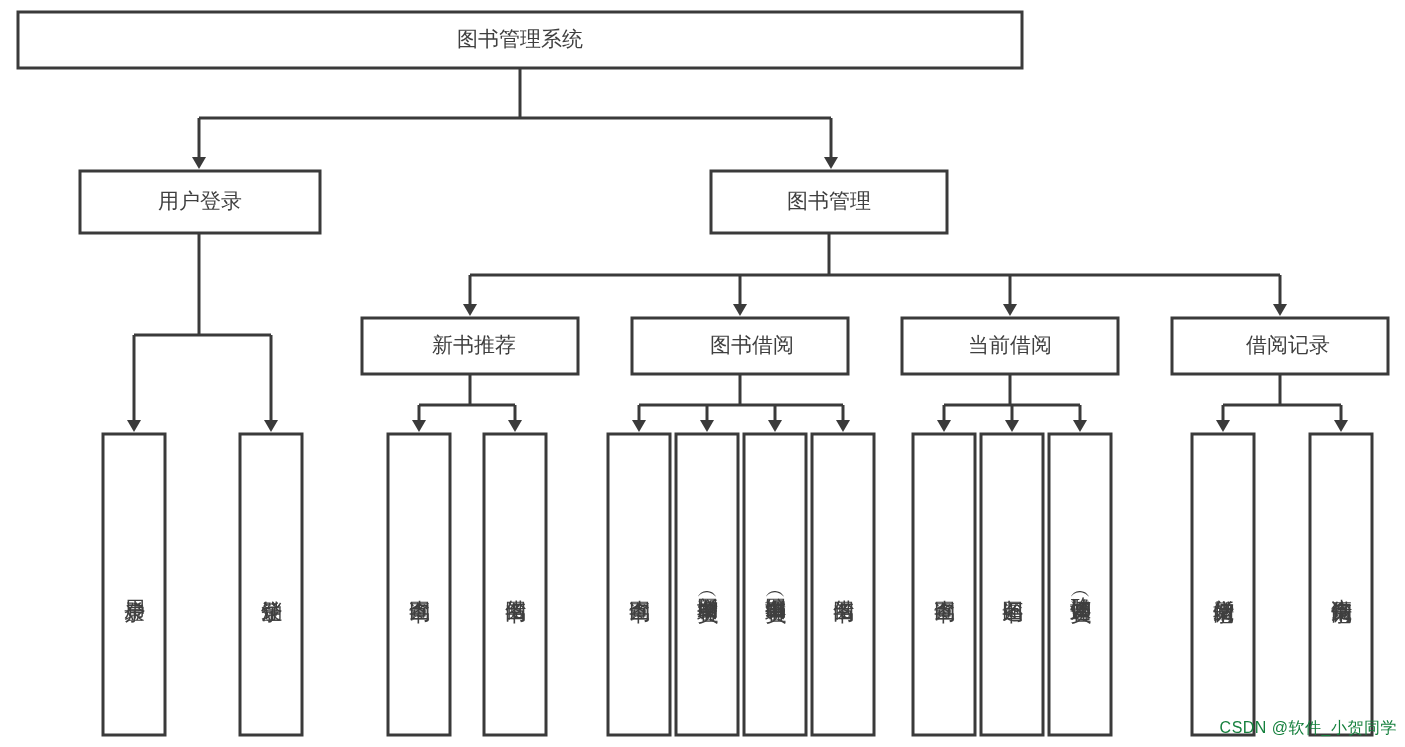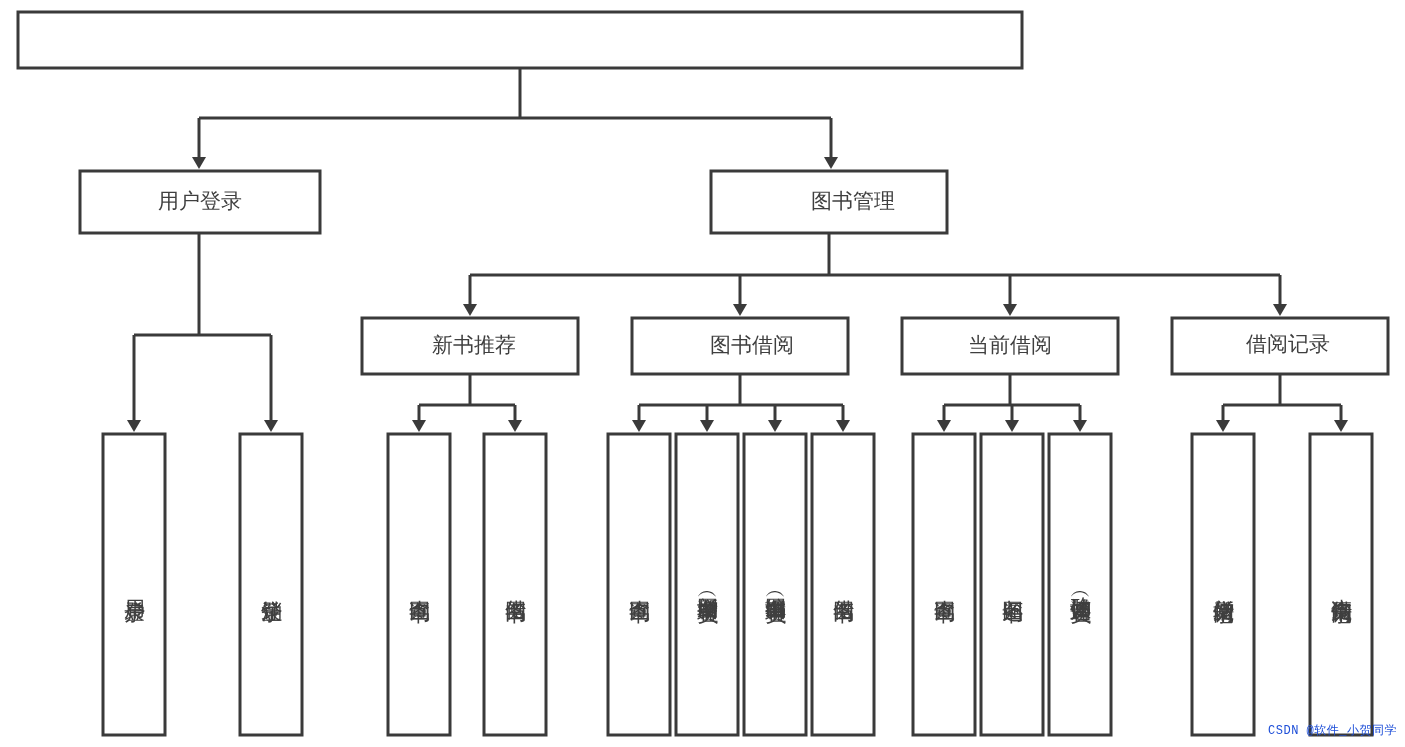--- a/index.html
+++ b/index.html
@@ -58,23 +58,23 @@
   .node-label.vert {
     font-size: 21px;
     writing-mode: vertical-rl;
     text-orientation: upright;
     letter-spacing: 1px;
   }
   .watermark {
     position: absolute;
     right: 8px;
     bottom: 8px;
-    font-size: 12px;
-    color: #1d4ed8;
-    font-family: Liberation Mono, monospace;
+    font-size: 16px;
+    color: #15803d;
+    font-family: Liberation Sans, sans-serif;
     letter-spacing: 0.5px;
   }
 </style>
 </head>
 <body>
 
 <div id="diagram-root">
 
   <svg class="canvas" viewBox="0 0 1405 747">
     <defs>
@@ -145,28 +145,29 @@
     <path class="conn" d="M 944 405 L 944 421" marker-end="url(#arr)"></path>
     <path class="conn" d="M 1012 405 L 1012 421" marker-end="url(#arr)"></path>
     <path class="conn" d="M 1080 405 L 1080 421" marker-end="url(#arr)"></path>
 
     <path class="conn" d="M 1280 374 L 1280 405"></path>
     <path class="conn" d="M 1223 405 L 1341 405"></path>
     <path class="conn" d="M 1223 405 L 1223 421" marker-end="url(#arr)"></path>
     <path class="conn" d="M 1341 405 L 1341 421" marker-end="url(#arr)"></path>
   </svg>
 
+  <div class="node-label horiz" style="left:18px;  top:12px;  width:1004px; height:56px;">图书管理系统</div>
 
   <div class="node-label horiz" style="left:80px;  top:171px; width:240px; height:62px;">用户登录</div>
-  <div class="node-label horiz" style="left:711px; top:171px; width:236px; height:62px;padding-left:24px;">图书管理</div>
+  <div class="node-label horiz" style="left:711px; top:171px; width:236px; height:62px;">图书管理</div>
 
   <div class="node-label horiz" style="left:362px;  top:318px; width:224px; height:56px;">新书推荐</div>
   <div class="node-label horiz" style="left:632px;  top:318px; width:216px; height:56px;margin-left:12px;">图书借阅</div>
   <div class="node-label horiz" style="left:902px;  top:318px; width:216px; height:56px;">当前借阅</div>
-  <div class="node-label horiz" style="left:1172px; top:318px; width:232px; height:56px;font-family:Liberation Mono, monospace;">借阅记录</div>
+  <div class="node-label horiz" style="left:1172px; top:318px; width:232px; height:56px;">借阅记录</div>
 
   <div class="node-label vert" style="left:103px;  top:434px; width:62px; height:301px;">用户登录</div>
   <div class="node-label vert" style="left:240px;  top:434px; width:62px; height:301px;">注销登录</div>
 
   <div class="node-label vert" style="left:388px;  top:434px; width:62px; height:301px;">查询图书</div>
   <div class="node-label vert" style="left:484px;  top:434px; width:62px; height:301px;">借阅图书</div>
 
   <div class="node-label vert" style="left:608px;  top:434px; width:62px; height:301px;">查询图书</div>
   <div class="node-label vert" style="left:676px;  top:434px; width:62px; height:301px;">新增图书（管理员）</div>
   <div class="node-label vert" style="left:744px;  top:434px; width:62px; height:301px;">编辑图书（管理员）</div>

